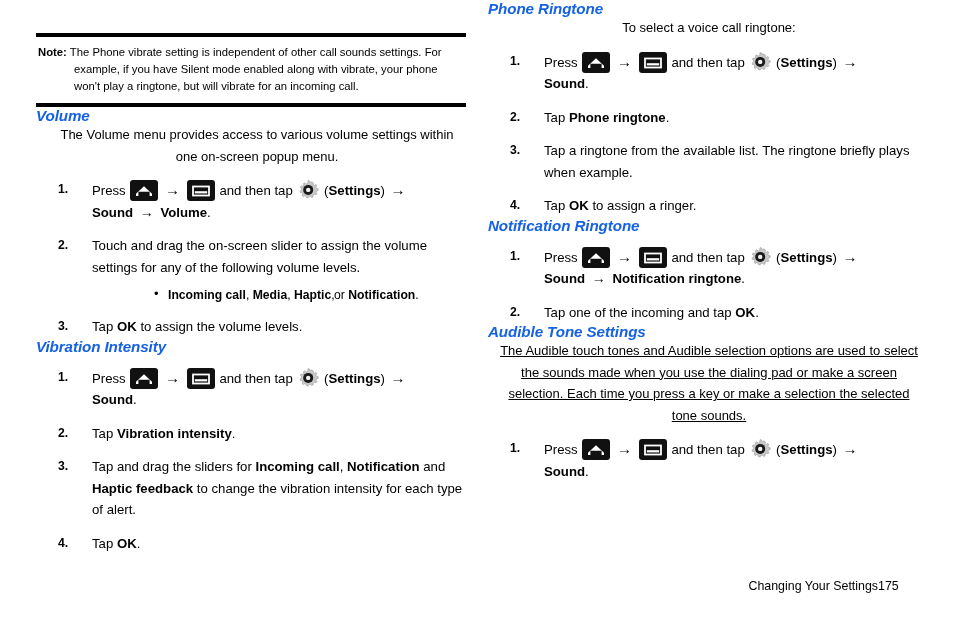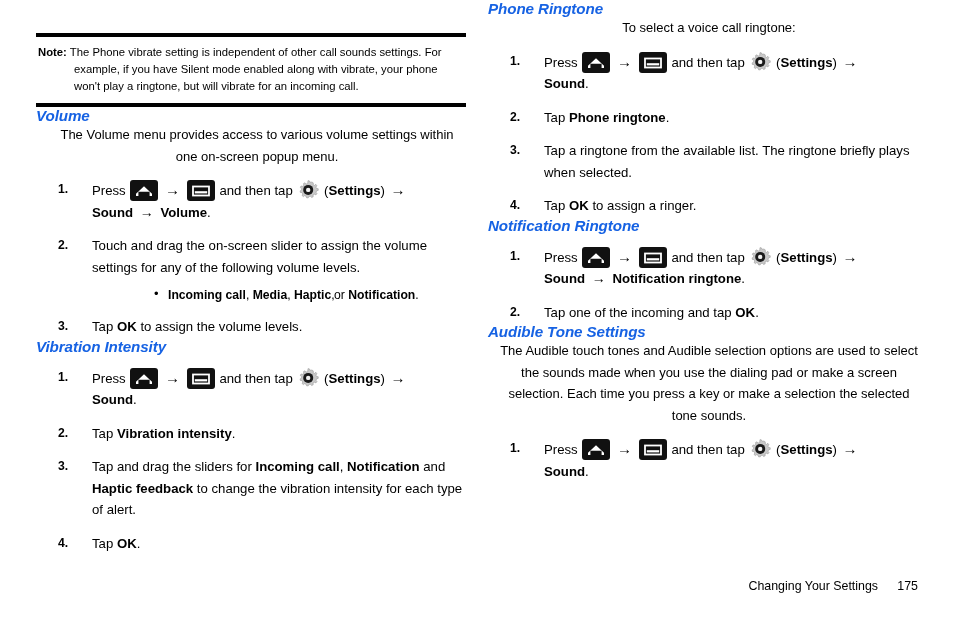--- a/index.html
+++ b/index.html
@@ -71,21 +71,21 @@
   
   p.para {
     font-size: 13px;
     line-height: 21.5px;
     margin: 0;
     padding: 0 0 0 12px;
     text-align: center;
   }
   .p-volume-intro  { margin-top: 10px; padding-right: 8px; }
   .p-ring-intro    { margin-top: 12px; }
-  .p-audible-intro { margin-top: 12px; padding-right: 2px; }
+  .p-audible-intro { margin-top: 12px; padding-right: 2px; text-decoration: underline; }
 
   
   ol.steps {
     list-style: none;
     margin: 0;
     padding: 0;
   }
   li.step {
     position: relative;
     padding-left: 56px;
@@ -164,21 +164,21 @@
     left: 488px;
     top: 579px;
     width: 430px;
     text-align: right;
     font-size: 12.4px;
     color: #000;
   }
   .footer .fpage {
     display: inline-block;
     min-width: 40px;
-    text-align: right;
+    text-align: left;
   }
 </style>
 </head>
 <body>
 
 <div class="page">
 
   <div class="col col-left">
 
     <div class="note-box">
@@ -320,21 +320,21 @@
         <span class="arrow">→</span>
         <br>
         <b>Sound</b><span>.</span>
       </li>
 
       <li class="step">
         <span class="num">2.</span><span>Tap </span><b>Phone ringtone</b><span>.</span>
       </li>
 
       <li class="step">
-        <span class="num">3.</span><span>Tap a ringtone from the available list. The ringtone briefly plays when selected.</span>
+        <span class="num">3.</span><span>Tap a ringtone from the available list. The ringtone briefly plays when example.</span>
       </li>
 
       <li class="step">
         <span class="num">4.</span><span>Tap </span><b>OK</b><span> to assign a ringer.</span>
       </li>
     </ol>
 
     <h2 class="heading h-notifring">Notification Ringtone</h2>
 
     <ol class="steps">

